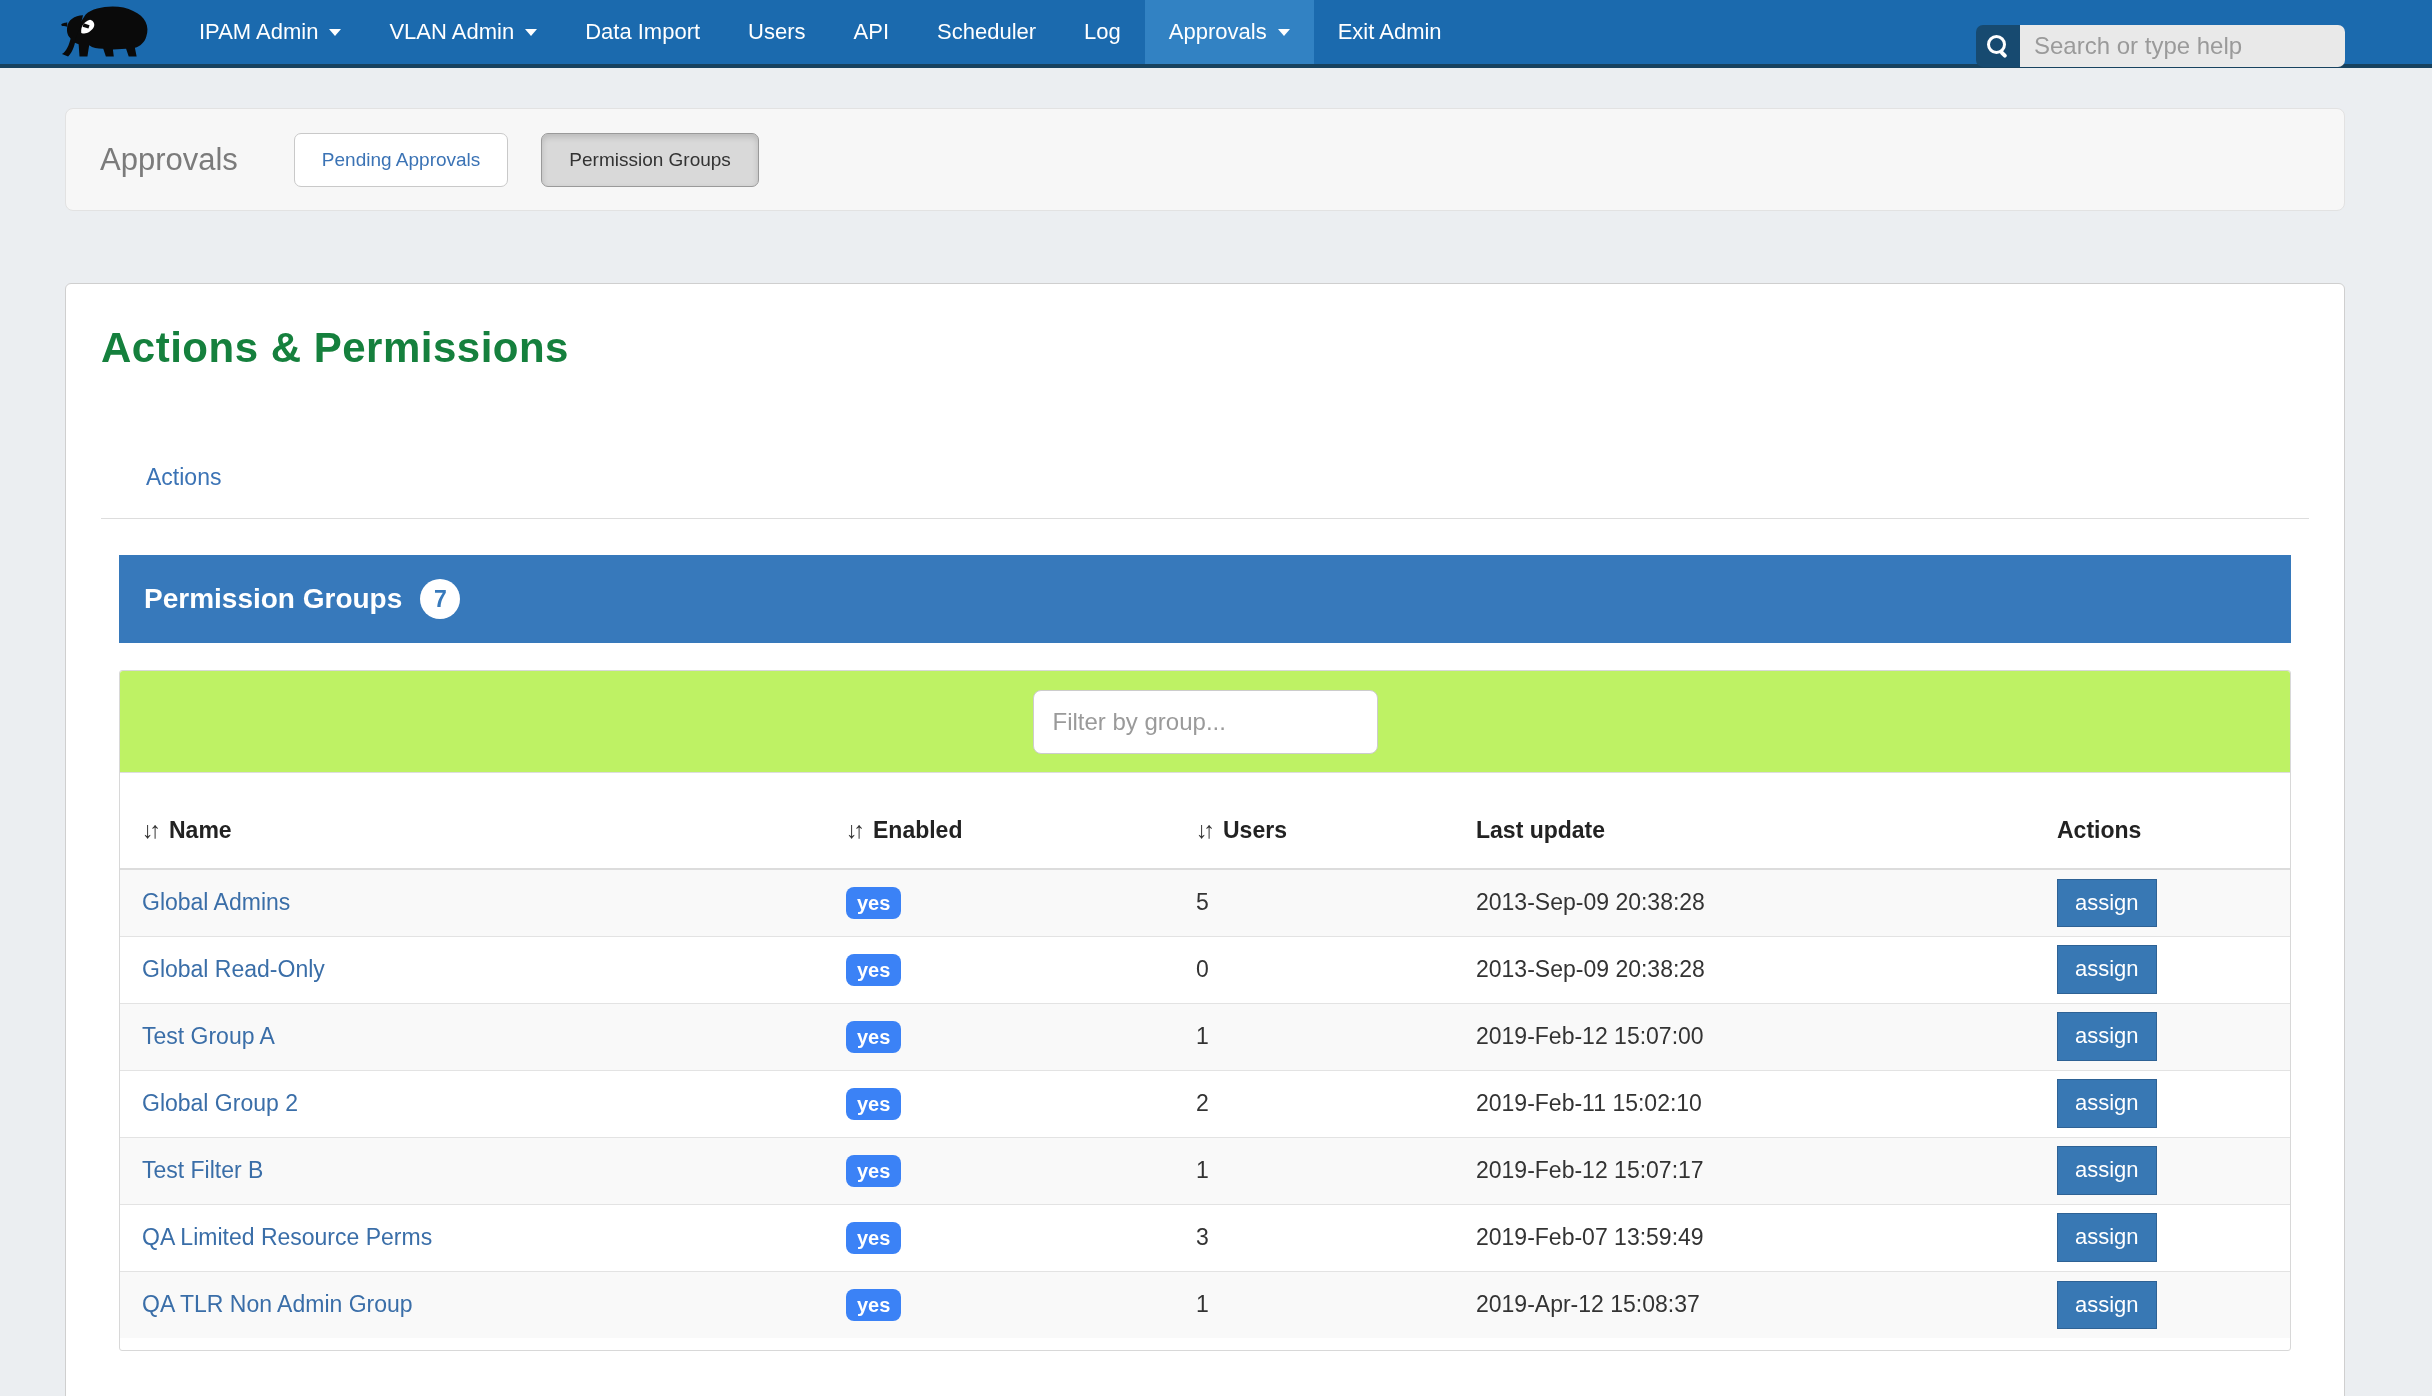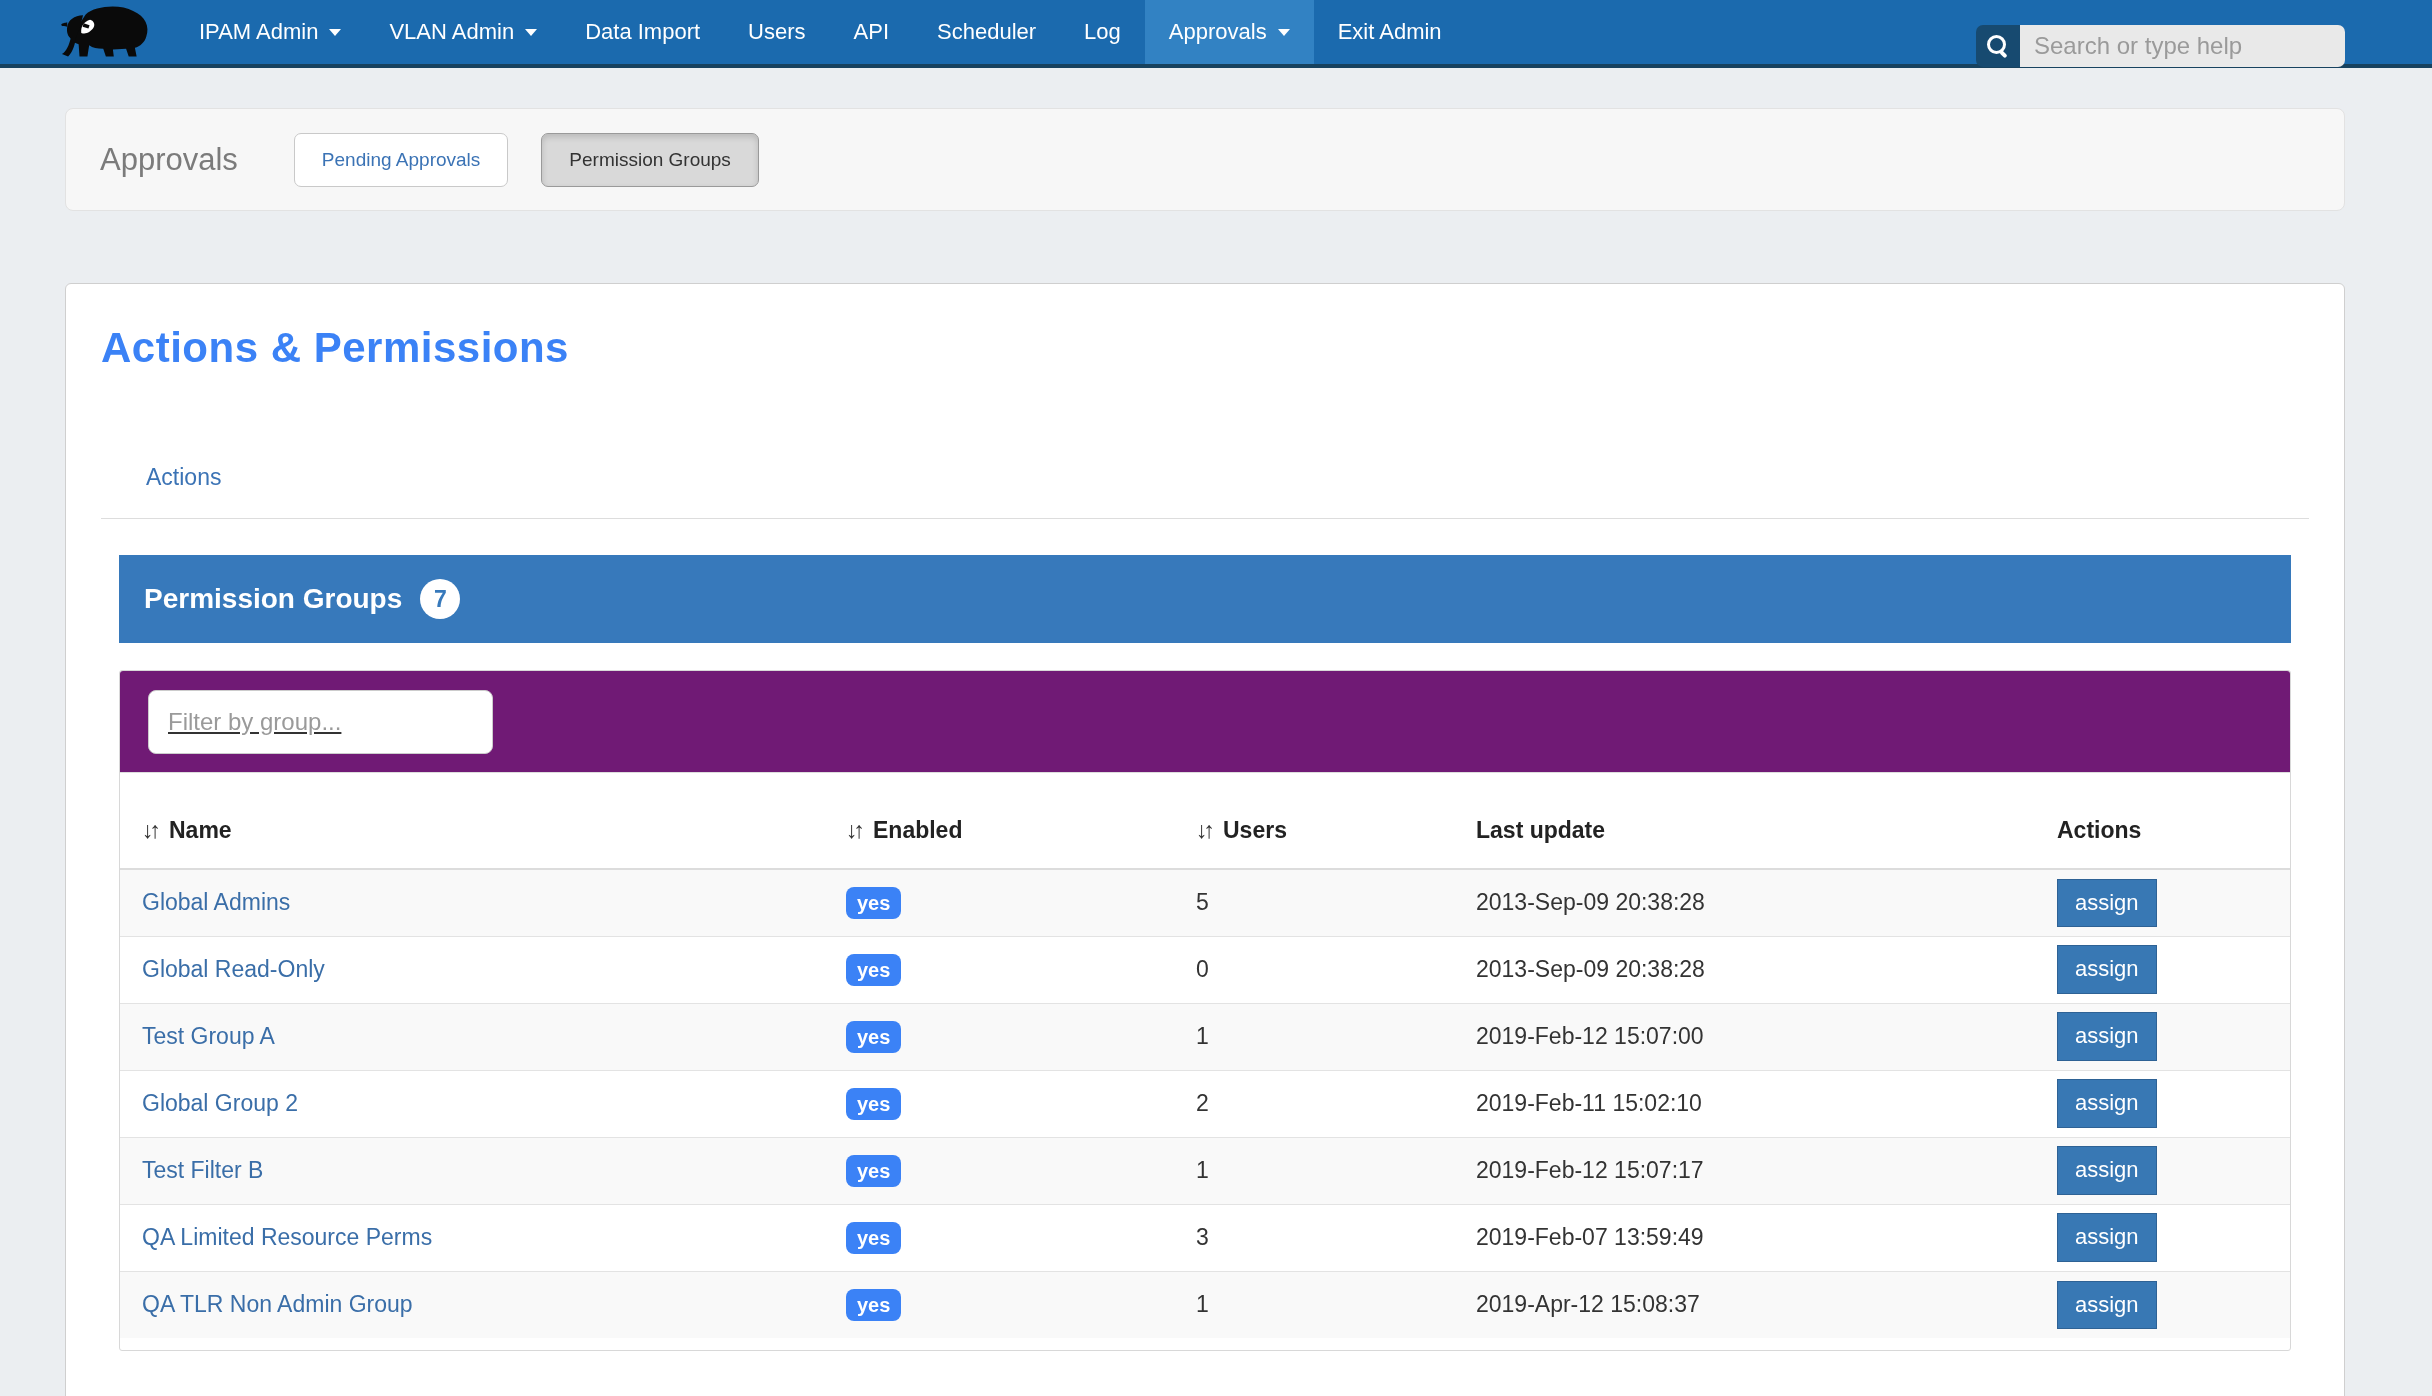--- a/index.html
+++ b/index.html
@@ -69,21 +69,21 @@
     background:#d9d9d9; border-color:#9a9a9a; color:#333;
     box-shadow:inset 0 3px 6px rgba(0,0,0,.15);
   }
 
   
   .panel {
     margin:72px 87px 0 65px; background:#fff;
     border:1px solid #cfcfcf; border-radius:6px;
     padding:40px 35px 60px; height:1160px;
   }
-  .panel-title { font-size:42px; font-weight:bold; color:#3b82f6; letter-spacing:.5px; }
+  .panel-title { font-size:42px; font-weight:bold; color:#15803d; letter-spacing:.5px; }
 
   .tabs { margin-top:64px; border-bottom:1px solid #ddd; display:flex; align-items:flex-end; }
   .tab {
     font-size:23px; padding:27px 44px; cursor:pointer; color:#3b73b5;
     margin-bottom:-1px; border:1px solid transparent; border-radius:8px 8px 0 0;
     white-space:nowrap;
   }
   .tab.active {
     background:#fff; color:#555; border-color:#ddd; border-bottom-color:#fff;
   }
@@ -95,24 +95,23 @@
   }
   .section-title { color:#fff; font-size:28px; font-weight:bold; }
   .count-badge {
     margin-left:18px; width:40px; height:40px; border-radius:50%;
     background:#fff; color:#3779bb; font-size:23px; font-weight:bold;
     display:flex; align-items:center; justify-content:center;
   }
 
   .table-box { margin-top:27px; border:1px solid #d8d8d8; border-radius:3px; background:#fff; padding-bottom:12px; }
   .table-toolbar {
-    height:102px; background:#701a75; border-bottom:1px solid #ddd;
-    display:flex; justify-content:flex-start; align-items:center; padding:0 28px;
+    height:102px; background:#bef264; border-bottom:1px solid #ddd;
+    display:flex; justify-content:center; align-items:center; padding:0 28px;
     border-radius:3px 3px 0 0;
-    text-decoration:underline;
   }
   .filter-input {
     width:345px; height:64px; border:1px solid #ccc; border-radius:8px;
     font-family:"Liberation Sans",sans-serif; font-size:24px; padding:0 19px;
     color:#555; outline:none; background:#fff;
   }
   .filter-input::placeholder { color:#9a9a9a; }
 
   table { width:100%; border-collapse:collapse; font-size:23px; table-layout:fixed; }
   col.c1{width:704px;} col.c2{width:350px;} col.c3{width:280px;} col.c4{width:581px;} col.c5{width:auto;}

